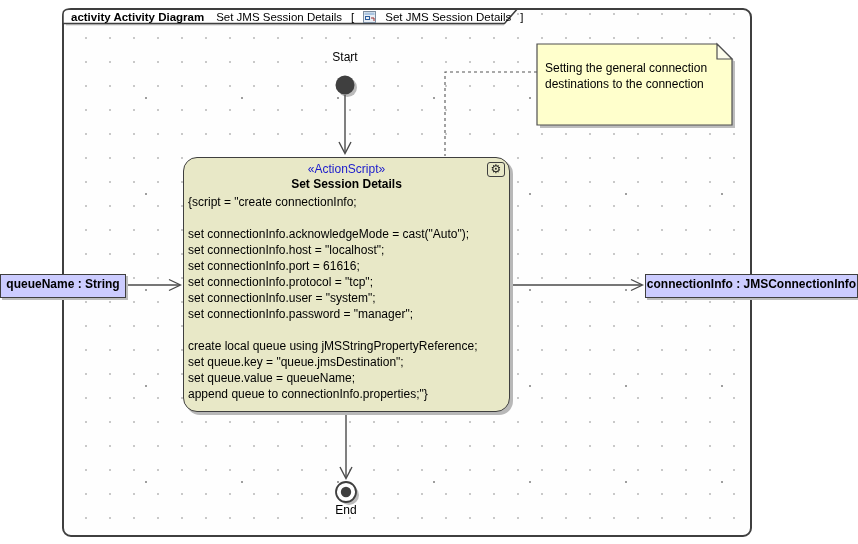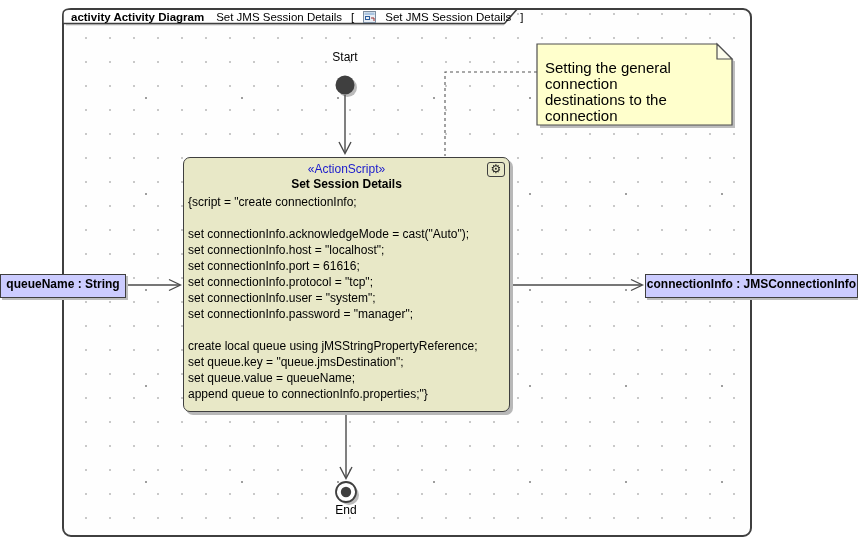--- a/index.html
+++ b/index.html
@@ -14,24 +14,24 @@
            radial-gradient(circle,#c9c9c9 0.9px,transparent 1.2px);
          background-size:96px 96px,24px 24px;
          background-position:34px 40px,10px 16px;}
 
   svg.overlay{position:absolute;left:0;top:0;}
 
   .tab-text{position:absolute;left:71px;top:10px;height:13px;display:flex;align-items:center;
             gap:9px;font-size:11.5px;white-space:nowrap;}
   .tab-text .kw{font-weight:bold;margin-right:3px;}
 
-  .note-text{position:absolute;left:545px;top:60px;width:182px;font-size:15px;line-height:16px;}
+  .note-text{position:absolute;left:545px;top:60px;width:182px;font-size:12px;line-height:16px;}
 
   .action{position:absolute;left:183px;top:157px;width:327px;height:255px;box-sizing:border-box;
-          background:#e8e8c7;border:1.5px solid #3f3f3f;border-radius:7px;
+          background:#e8e8c7;border:1.5px solid #3f3f3f;border-radius:14px;
           box-shadow:3px 3px 0 #b8b8b8;}
   .action-stereotype{margin-top:4px;text-align:center;font-size:12px;color:#1a1acd;}
   .action-name{text-align:center;font-size:12px;font-weight:bold;margin-top:1px;}
   .action-script{margin-top:3px;padding-left:4px;font-size:12px;line-height:16px;white-space:pre;}
   .gear{position:absolute;right:4px;top:4px;width:18px;height:15px;box-sizing:border-box;
         border:1px solid #3f3f3f;border-radius:3px;text-align:center;
         font-size:12px;line-height:13px;color:#1d1d1d;}
 
   .pin{position:absolute;height:24px;box-sizing:border-box;background:#ccccff;
        border:1px solid #3f3f3f;box-shadow:2px 2px 0 #bdbdbd;

